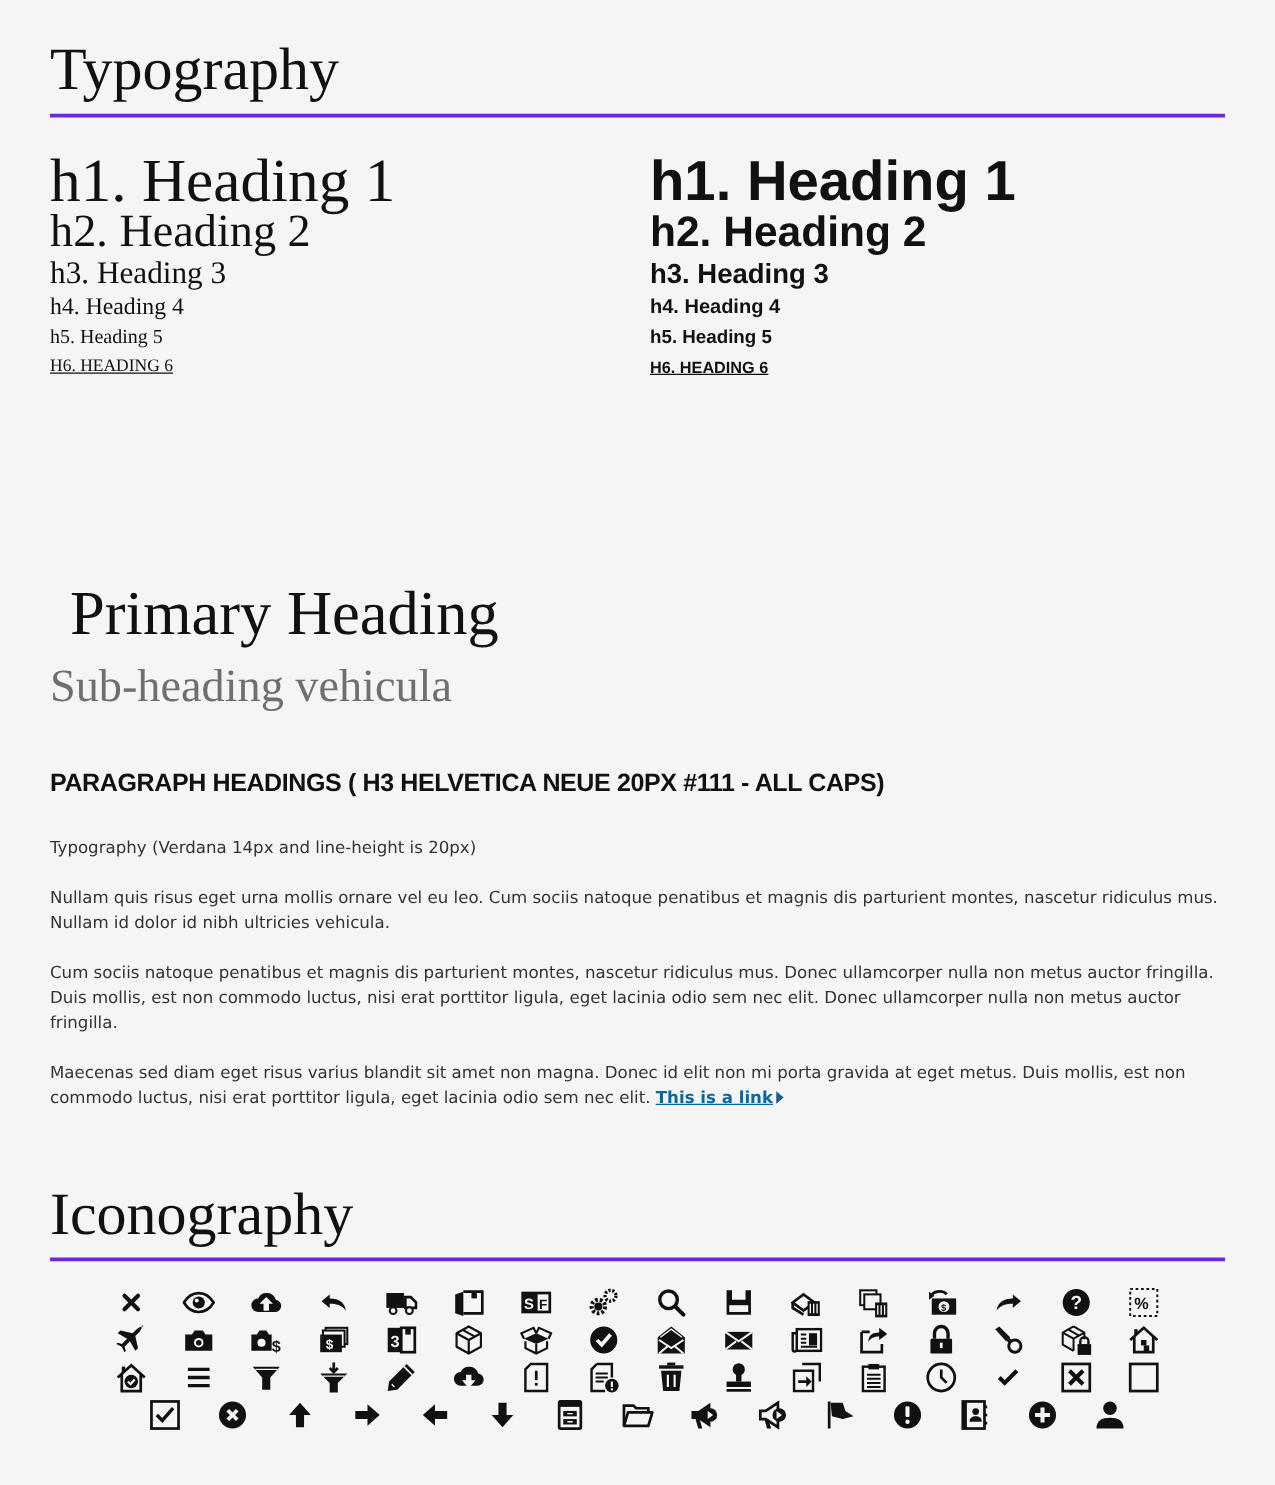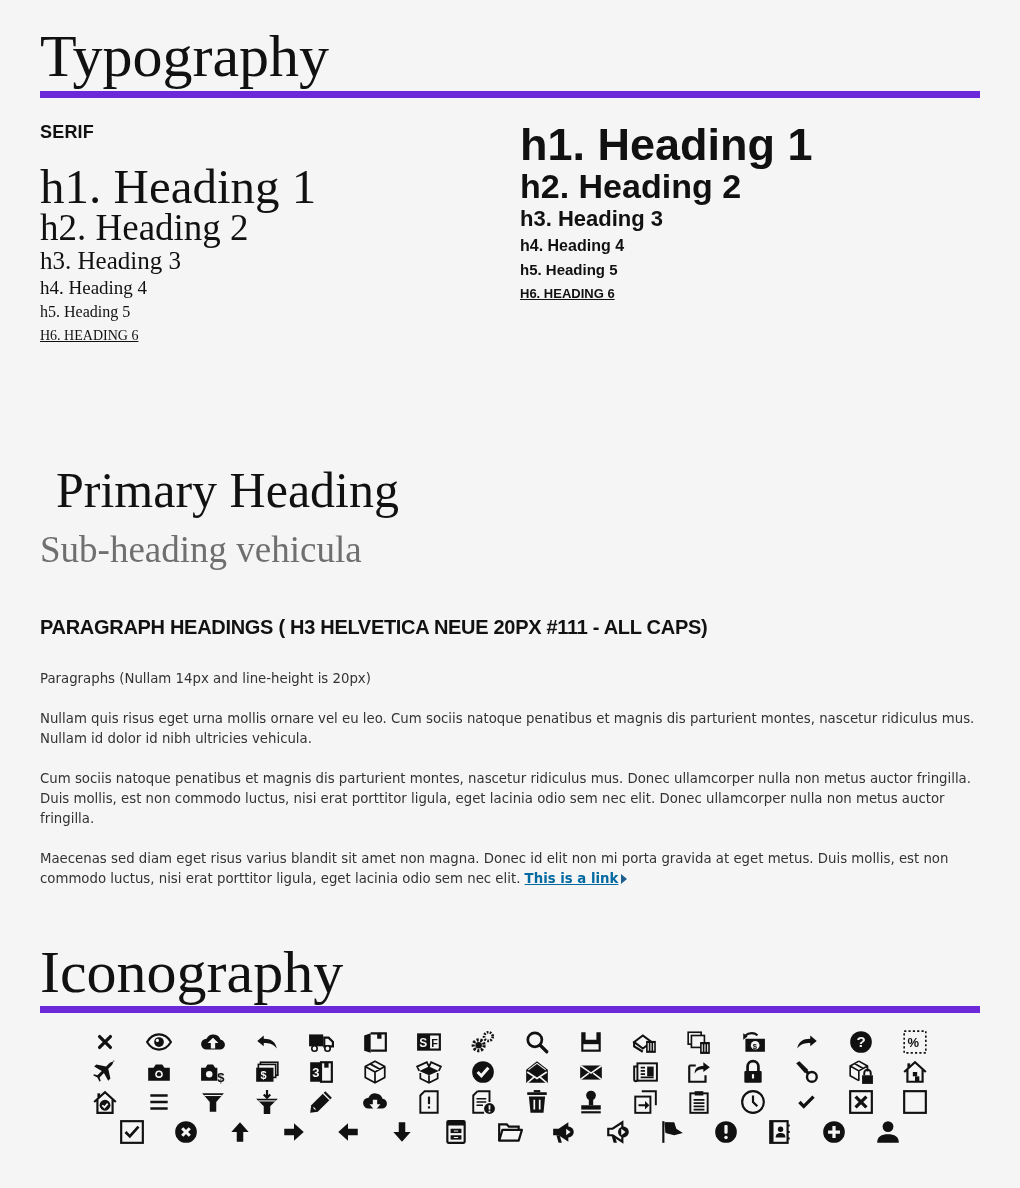--- a/index.html
+++ b/index.html
@@ -1,22 +1,22 @@
 <!DOCTYPE html>
 <html><head>
 <meta charset="utf-8">
 <style>
   html, body { margin: 0; padding: 0; background: #f5f5f5; }
   body { width: 1020px; height: 1188px; overflow: hidden; color: #111; position: relative; }
 
   .section-title {
     position: absolute; left: 40px; width: 940px;
     font-family: "Liberation Serif", serif; font-weight: normal;
-    font-size: 60px; line-height: 56px; margin: 0; color: #111;
-    border-bottom: 7px solid #6d28d9;
+    font-size: 48px; line-height: 56px; margin: 0; color: #111;
+    border-bottom: 3px solid #6d28d9;
   }
   #title-typography { top: 28px; height: 63px; }
   #title-iconography { top: 944px; height: 62px; }
 
   .col { position: absolute; top: 122px; width: 440px; }
   .col.serif-col { left: 40px; }
   .col.sans-col { left: 520px; }
   .col-label { font-family: "Liberation Sans", sans-serif; font-weight: bold; font-size: 18px; line-height: 20px; margin: 0 0 22px 0; letter-spacing: 0.2px; }
 
   .h { margin: 0; padding: 0; white-space: nowrap; color: #111; }
@@ -54,21 +54,20 @@
   #row-1 { top: 1057px; left: 78px; }
   #row-2 { top: 1087px; left: 78px; }
   #row-3 { top: 1117px; left: 105px; }
 </style>
 </head>
 <body>
 
 <h1 id="title-typography" class="section-title">Typography</h1>
 
 <div class="col serif-col">
-  <div class="col-label">SERIF</div>
   <h1 class="h h1">h1. Heading 1</h1>
   <h2 class="h h2">h2. Heading 2</h2>
   <h3 class="h h3">h3. Heading 3</h3>
   <h4 class="h h4">h4. Heading 4</h4>
   <h5 class="h h5">h5. Heading 5</h5>
   <h6 class="h h6">H6. HEADING 6</h6>
 </div>
 
 <div class="col sans-col">
   <h1 class="h h1">h1. Heading 1</h1>
@@ -76,21 +75,21 @@
   <h3 class="h h3">h3. Heading 3</h3>
   <h4 class="h h4">h4. Heading 4</h4>
   <h5 class="h h5">h5. Heading 5</h5>
   <h6 class="h h6">H6. HEADING 6</h6>
 </div>
 
 <h1 id="primary-heading">Primary Heading</h1>
 <h2 id="sub-heading">Sub-heading vehicula</h2>
 <h3 id="para-heading">PARAGRAPH HEADINGS ( H3 HELVETICA NEUE 20PX #111 - ALL CAPS)</h3>
 
-<p id="p-intro" class="para">Paragraphs (Nullam 14px and line-height is 20px)</p>
+<p id="p-intro" class="para">Typography (Verdana 14px and line-height is 20px)</p>
 <p id="p-1" class="para">Nullam quis risus eget urna mollis ornare vel eu leo. Cum sociis natoque penatibus et magnis dis parturient montes, nascetur ridiculus mus. Nullam id dolor id nibh ultricies vehicula.</p>
 <p id="p-2" class="para">Cum sociis natoque penatibus et magnis dis parturient montes, nascetur ridiculus mus. Donec ullamcorper nulla non metus auctor fringilla. Duis mollis, est non commodo luctus, nisi erat porttitor ligula, eget lacinia odio sem nec elit. Donec ullamcorper nulla non metus auctor fringilla.</p>
 <p id="p-3" class="para"><span>Maecenas sed diam eget risus varius blandit sit amet non magna. Donec id elit non mi porta gravida at eget metus. Duis mollis, est non commodo luctus, nisi erat porttitor ligula, eget lacinia odio sem nec elit. </span><a class="link"><span>This is a link</span></a><span class="link-arrow"></span></p>
 
 <h1 id="title-iconography" class="section-title">Iconography</h1>
 
 <div id="row-0" class="icon-row">
   <div class="icon-cell">
       <svg viewBox="0 0 24 24">
         <path d="M7 7l10 10M17 7L7 17" stroke="#111" stroke-width="3" stroke-linecap="round"></path>

